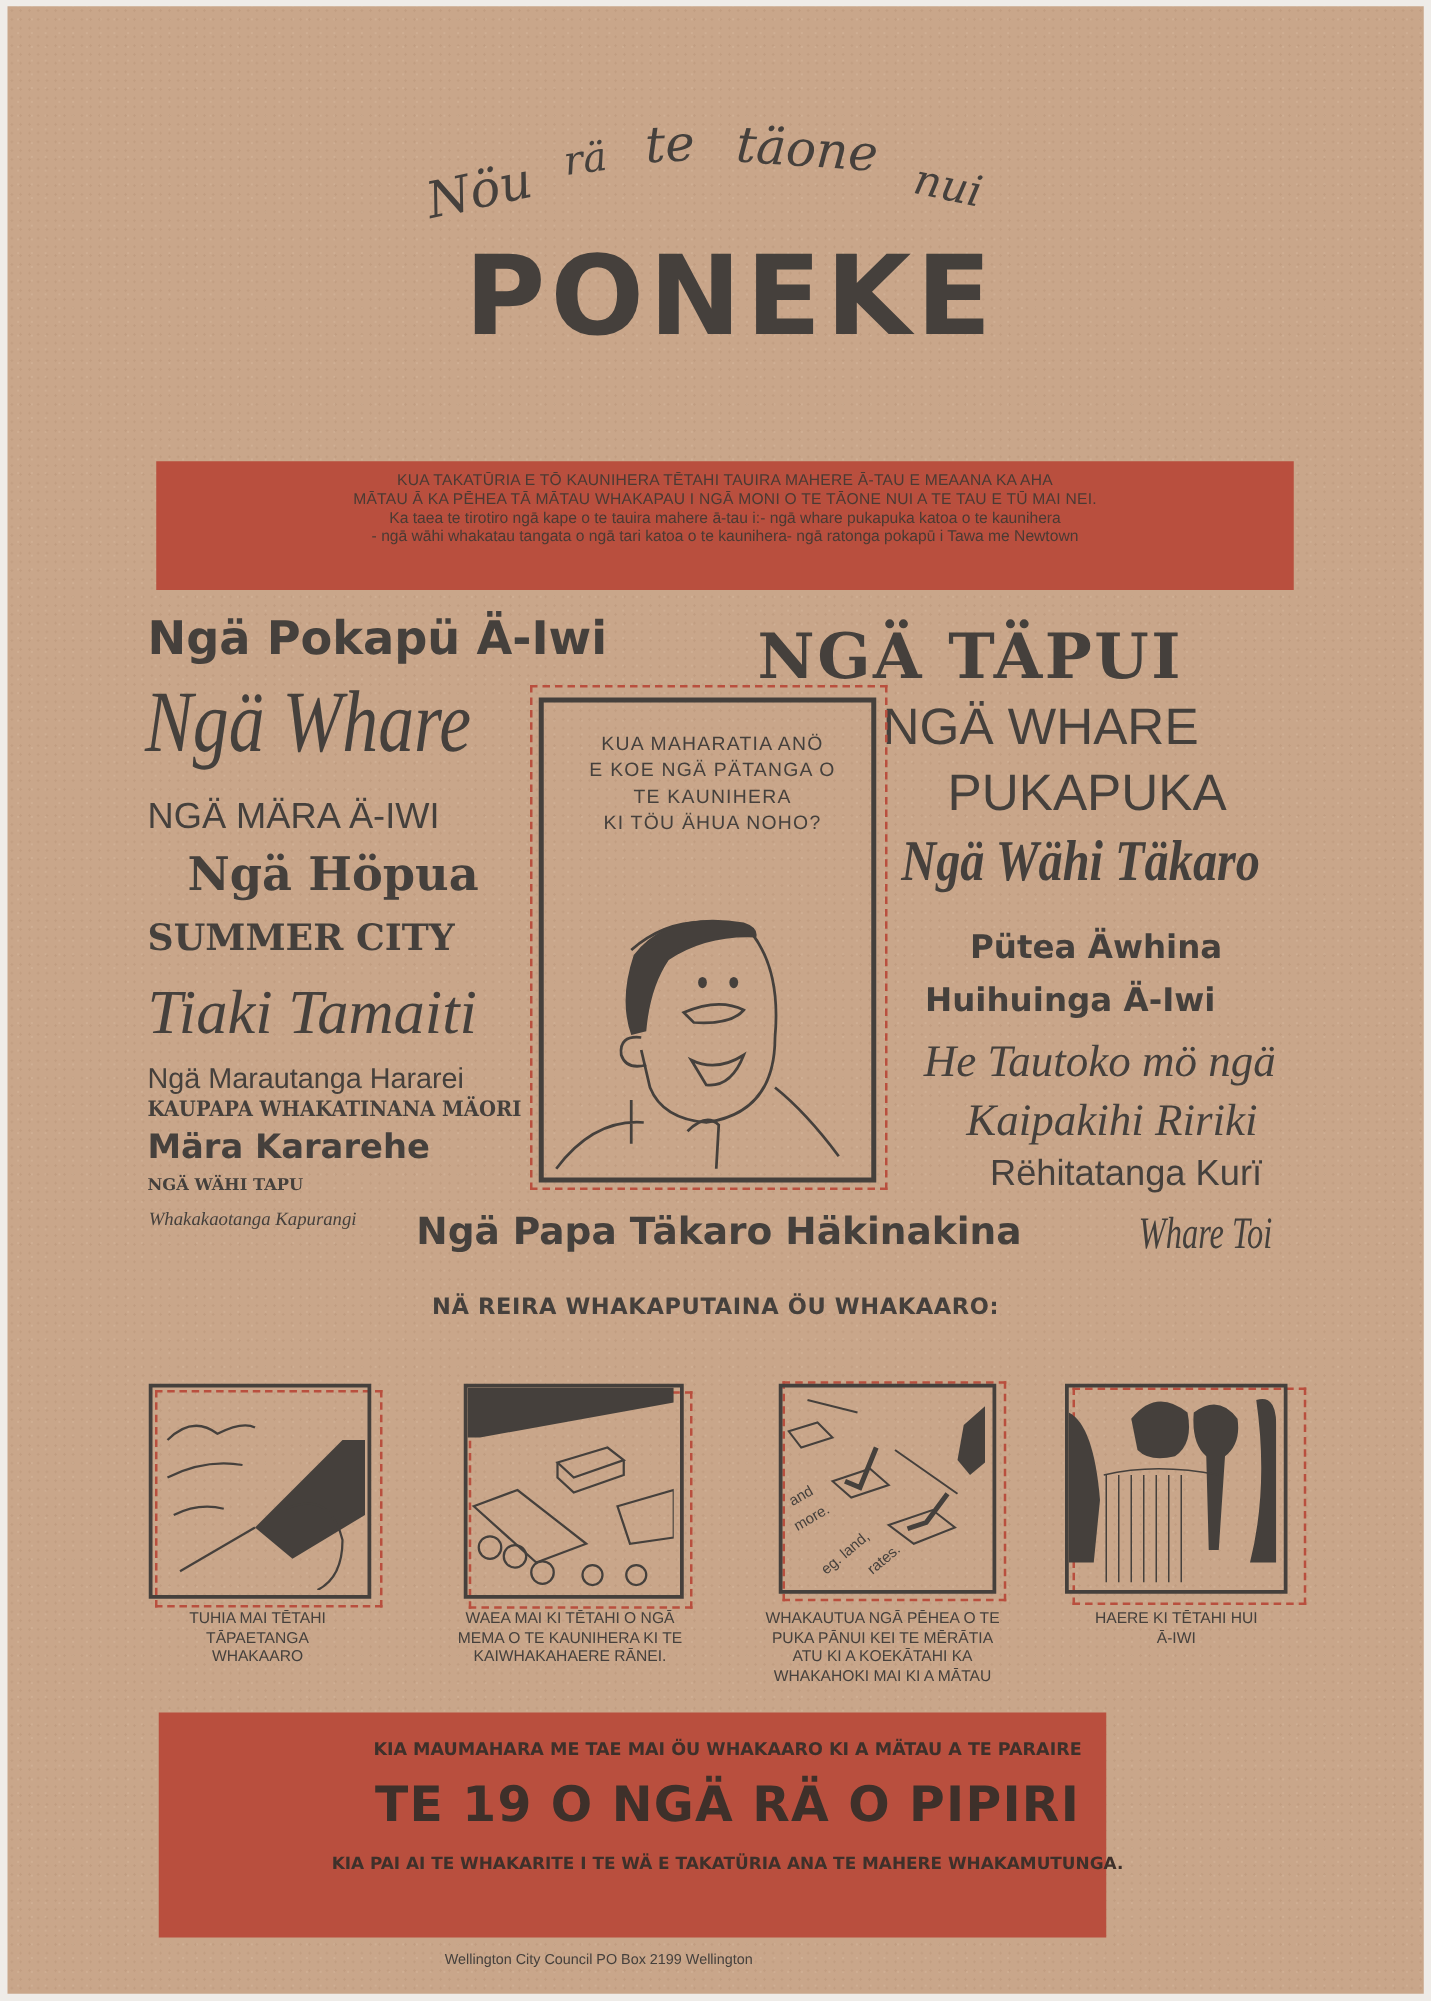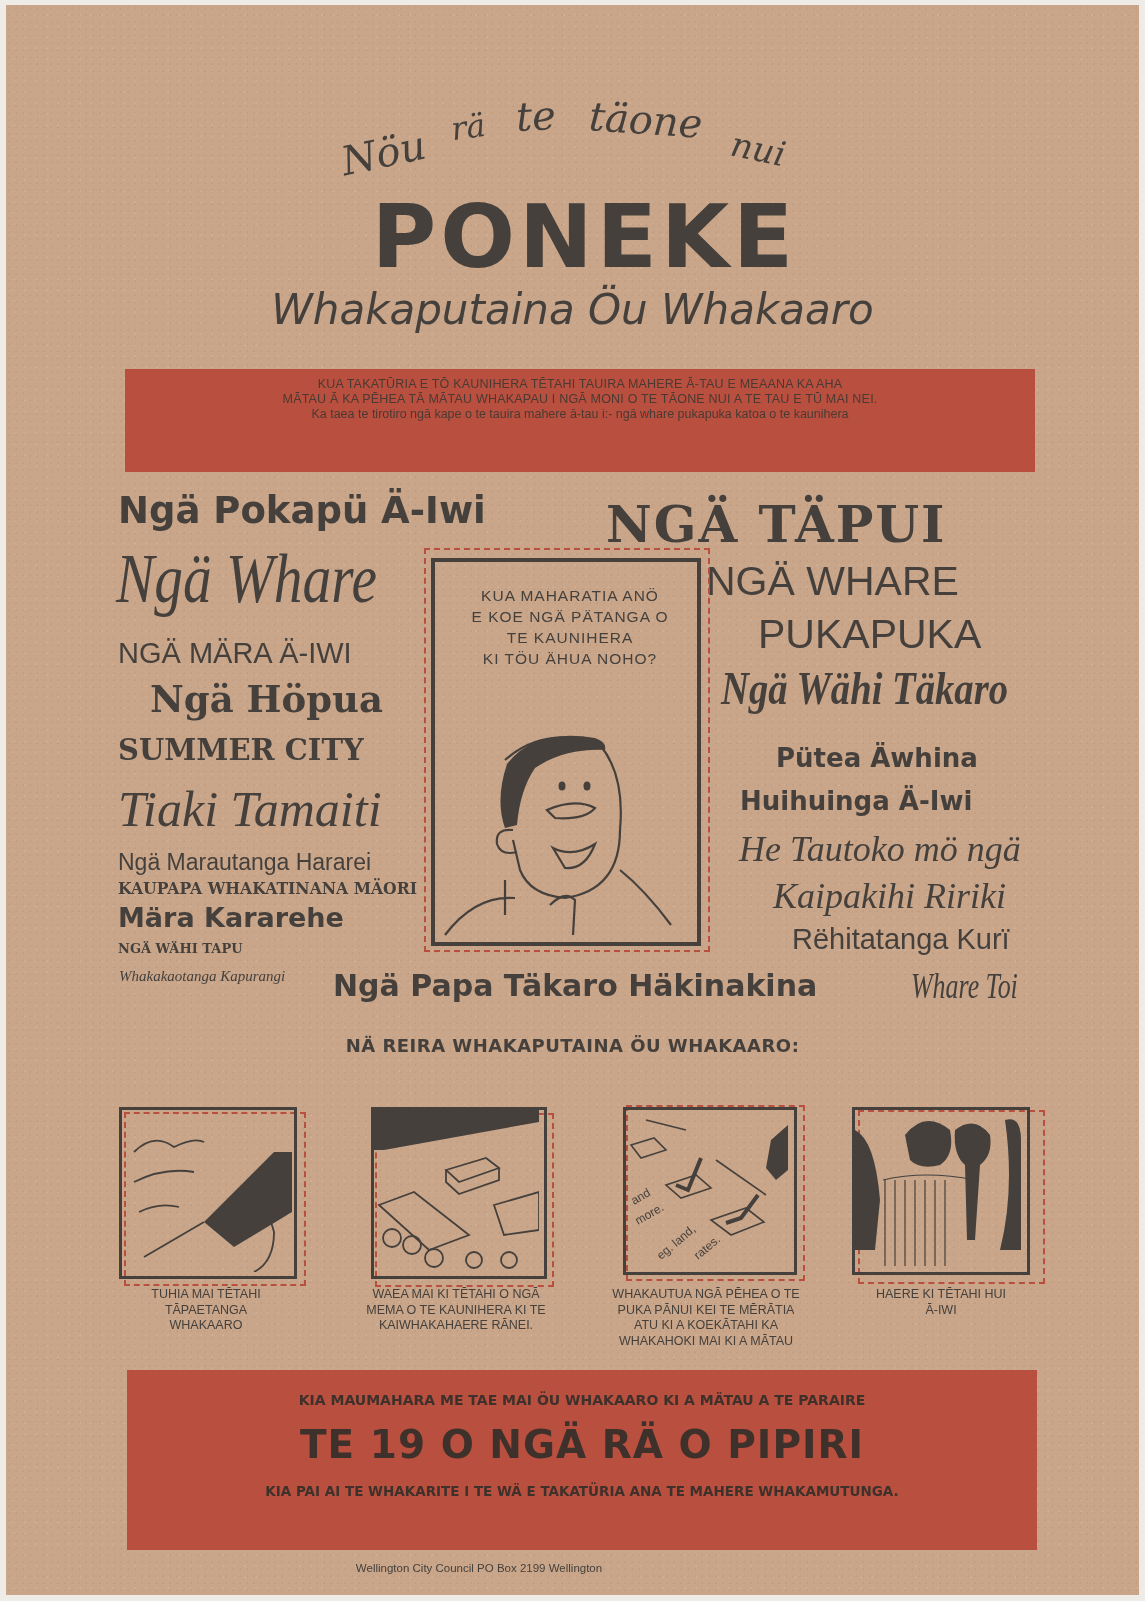--- a/index.html
+++ b/index.html
@@ -19,44 +19,44 @@
   .tw{position:absolute;color:#45403c;white-space:nowrap;}
   .blk{font-family:"DejaVu Sans",sans-serif;font-weight:bold;}
   .srfb{font-family:"DejaVu Serif",serif;font-weight:bold;}
   .srfi{font-family:"Liberation Serif",serif;font-style:italic;}
   .sans{font-family:"Liberation Sans",sans-serif;}
   .frame{position:absolute;border:4px solid #45403c;}
   .frame-red{position:absolute;border:2px dashed #b94f3e;}
   .qtext{position:absolute;left:430px;top:580px;width:268px;text-align:center;font-family:"Liberation Sans",sans-serif;font-size:15.5px;line-height:21px;letter-spacing:1px;color:#45403c;}
   .cta{position:absolute;left:0;width:1133px;top:1030px;text-align:center;font-family:"DejaVu Sans",sans-serif;font-weight:bold;font-size:18px;letter-spacing:.5px;color:#45403c;}
   .step-cap{position:absolute;text-align:center;font-family:"Liberation Sans",sans-serif;font-size:12.5px;line-height:15.5px;color:#45403c;}
-  .deadline{left:121px;top:1365px;width:910px;height:180px;}
+  .deadline{left:121px;top:1365px;width:758px;height:180px;}
   .deadline .l{position:absolute;left:0;width:910px;text-align:center;color:#3e302a;font-family:"DejaVu Sans",sans-serif;font-weight:bold;}
   .footer{position:absolute;left:0;width:946px;top:1557px;text-align:center;font-family:"Liberation Sans",sans-serif;font-size:11.5px;color:#45403c;}
 </style>
 </head>
 <body>
 
 <div class="poster">
 
   <div>
     <span class="tagline-word" style="left:335px;top:125px;transform:rotate(-12deg);">Nöu</span>
     <span class="tagline-word" style="left:445px;top:103px;font-size:32px;transform:rotate(-8deg);">rä</span>
     <span class="tagline-word" style="left:510px;top:88px;transform:rotate(-3deg);">te</span>
     <span class="tagline-word" style="left:583px;top:92px;transform:rotate(4deg);">täone</span>
     <span class="tagline-word" style="left:725px;top:124px;font-size:34px;transform:rotate(12deg);">nui</span>
   </div>
 
   <div class="abs title">PONEKE</div>
-  <div class="abs subtitle">Whakaputaina Öu Whakaaro</div>
 
   <div class="red-box notice">
     <div class="l caps" style="top:8px;">KUA TAKATŪRIA E TŌ KAUNIHERA TĒTAHI TAUIRA MAHERE Ā-TAU E MEAANA KA AHA</div>
     <div class="l lc" style="top:38px;">Ka taea te tirotiro ngā kape o te tauira mahere ā-tau i:- ngā whare pukapuka katoa o te kaunihera</div>
     <div class="l caps" style="top:23px;">MĀTAU Ā KA PĒHEA TĀ MĀTAU WHAKAPAU I NGĀ MONI O TE TĀONE NUI A TE TAU E TŪ MAI NEI.</div>
+    <div class="l lc" style="top:53px;">- ngā wāhi whakatau tangata o ngā tari katoa o te kaunihera- ngā ratonga pokapū i Tawa me Newtown</div>
   </div>
 
   <div>
     <div class="tw blk" style="left:112px;top:484px;font-size:37px;">Ngä Pokapü Ä-Iwi</div>
     <div class="tw srfi" style="left:110px;top:534px;font-size:70px;transform:scaleX(.82);transform-origin:left;">Ngä Whare</div>
     <div class="tw sans" style="left:112px;top:632px;font-size:29px;">NGÄ MÄRA Ä-IWI</div>
     <div class="tw srfb" style="left:124px;top:672px;font-size:37px;margin-left:20px;">Ngä Höpua</div>
     <div class="tw srfb" style="left:112px;top:728px;font-size:29px;">SUMMER CITY</div>
     <div class="tw srfi" style="left:112px;top:775px;font-size:50px;">Tiaki Tamaiti</div>
     <div class="tw sans" style="left:112px;top:844px;font-size:23px;">Ngä Marautanga Hararei</div>

